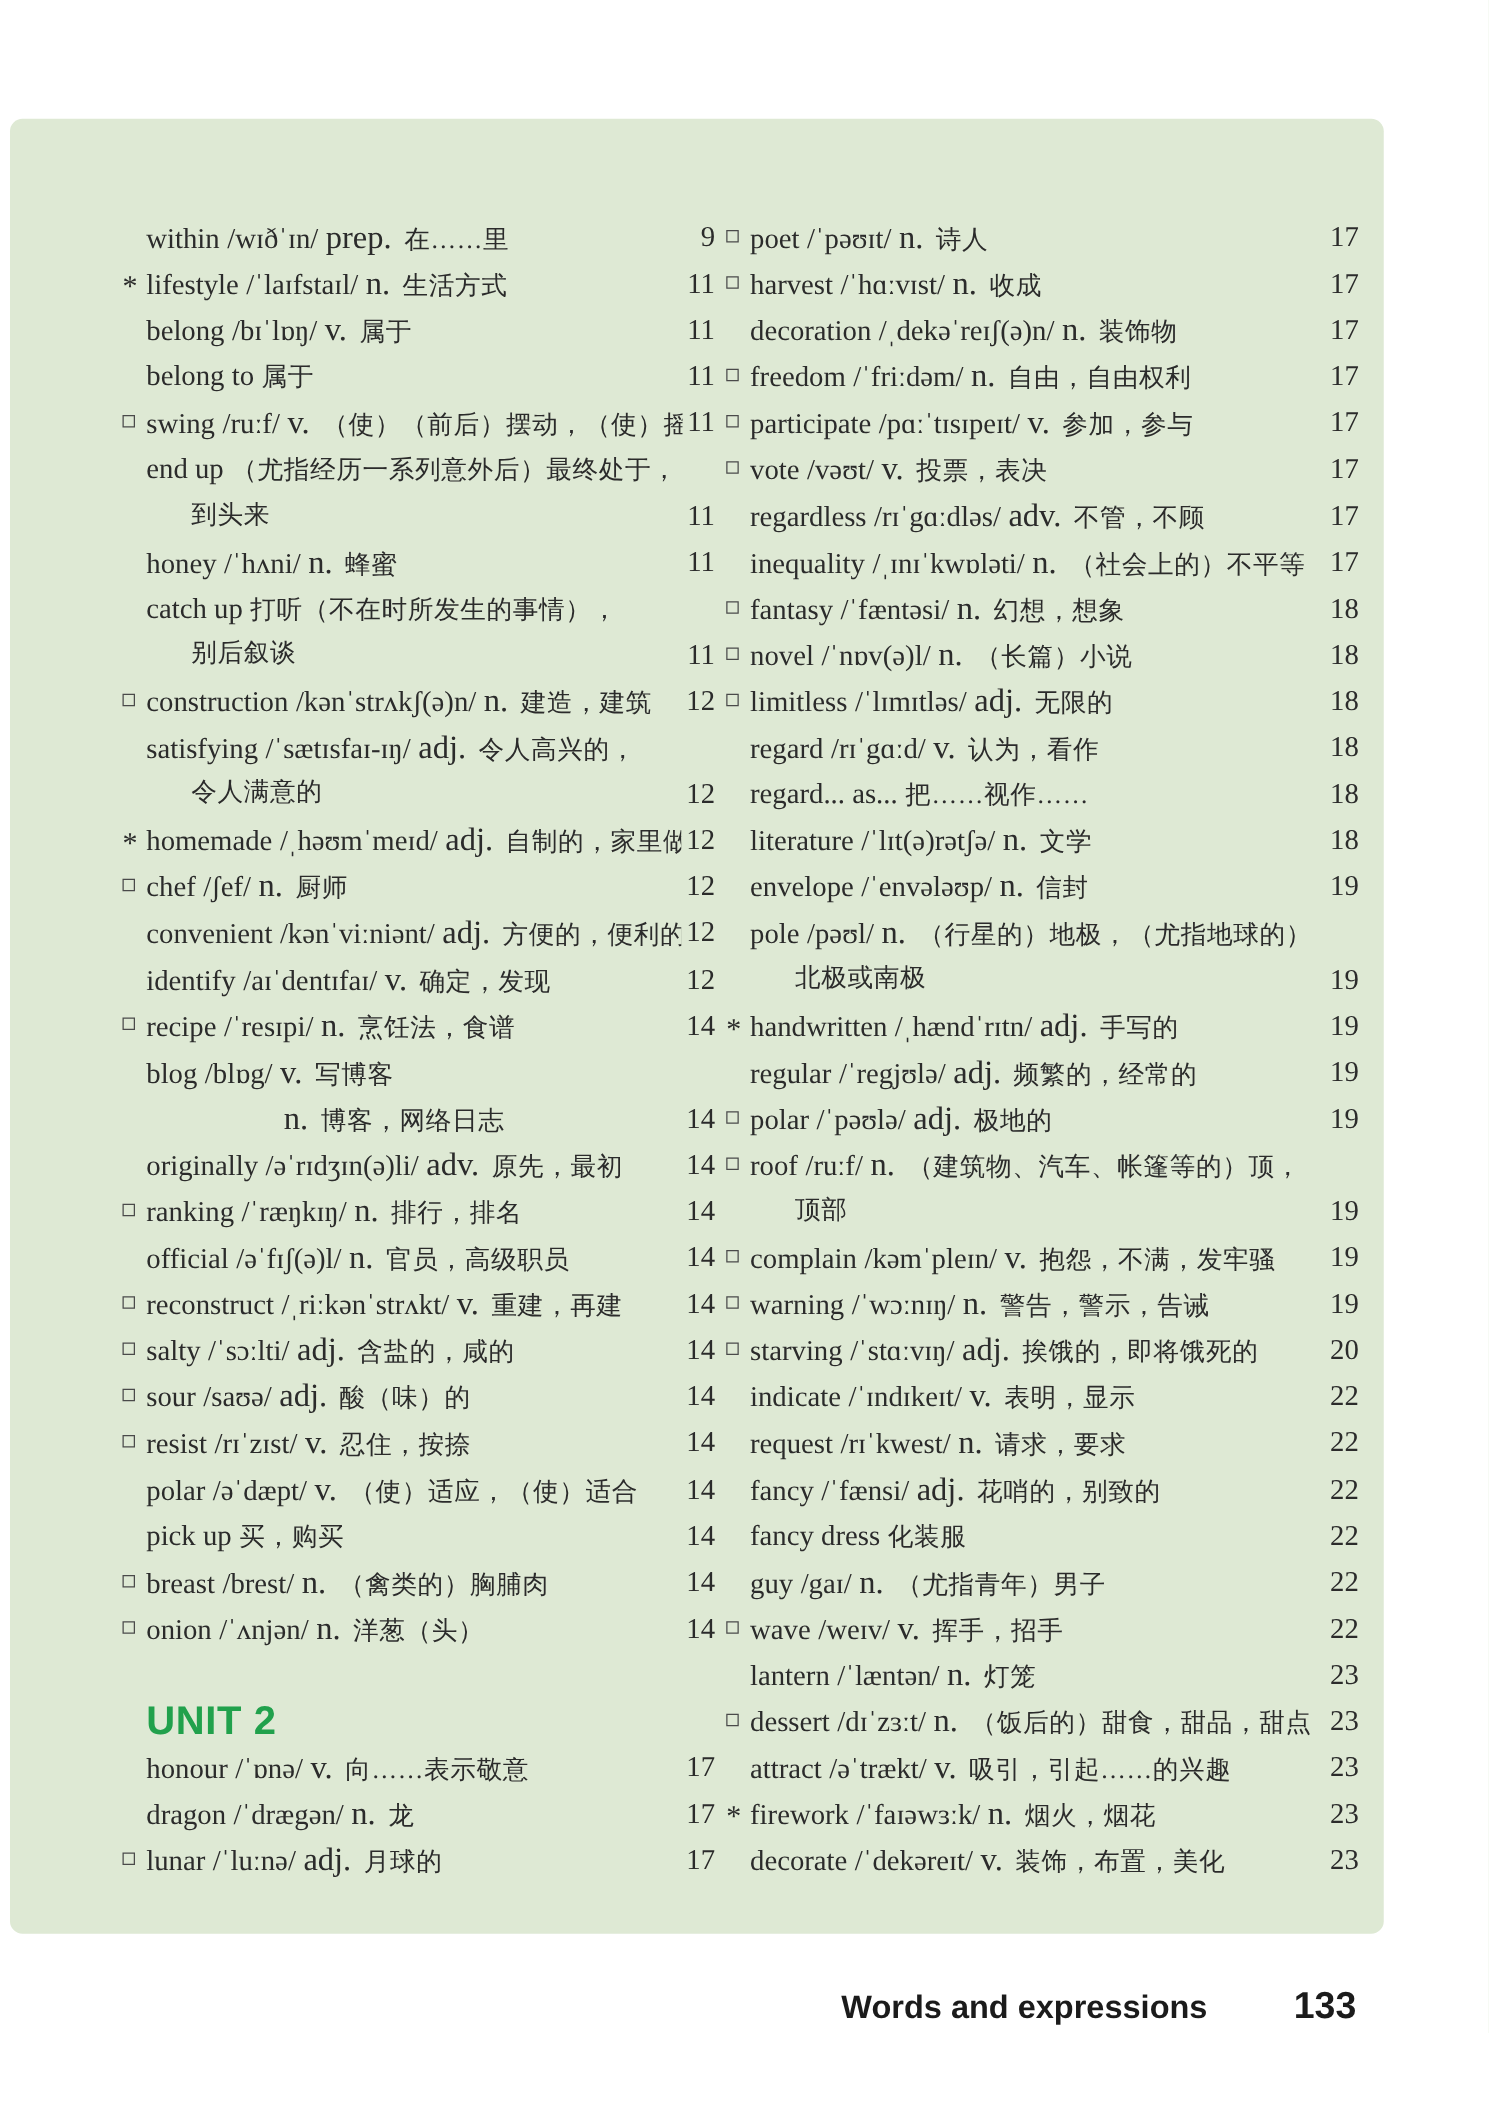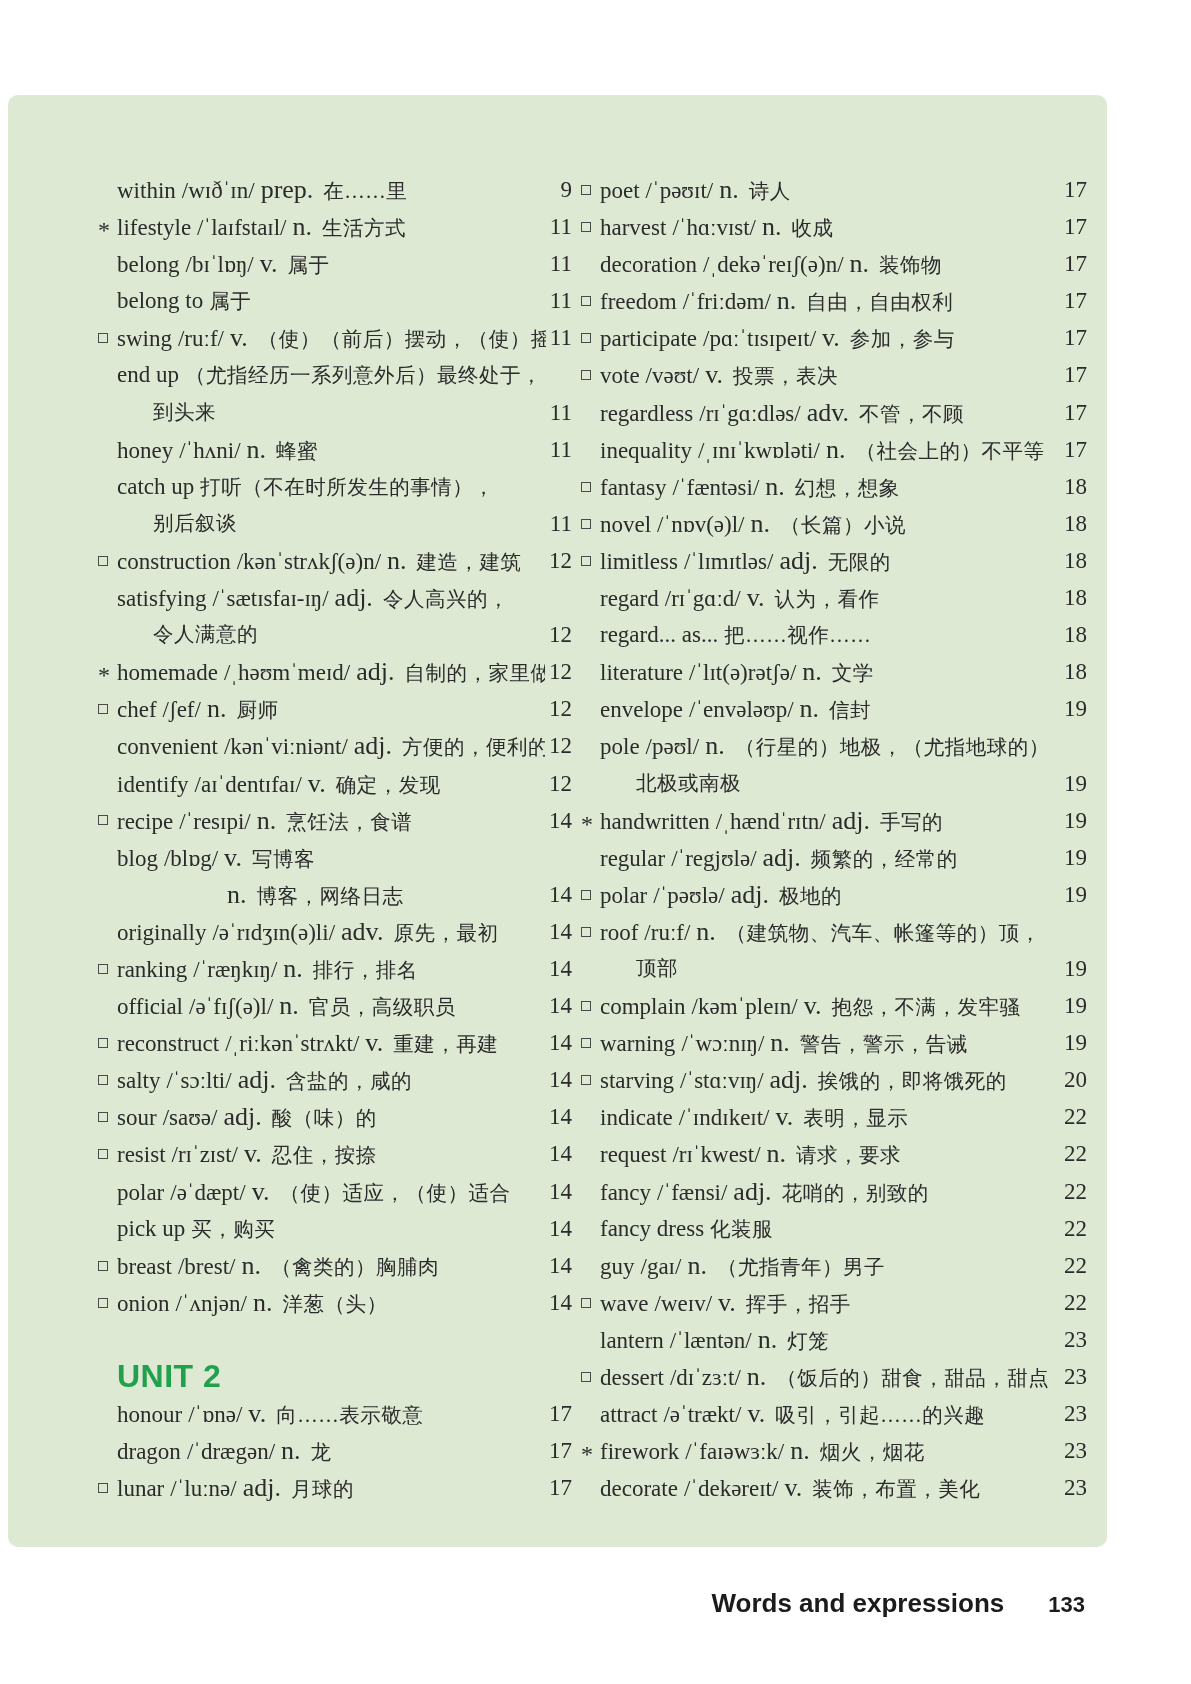--- a/index.html
+++ b/index.html
@@ -39,21 +39,21 @@
   .pg{
     position:absolute;right:0;top:0;font-size:23px;line-height:37.1px;
     background:#dee9d4;padding-left:4px;
   }
   .footer{
     position:absolute;top:1588px;right:106px;white-space:nowrap;
     font-family:"Liberation Sans","DejaVu Sans",sans-serif;
     font-weight:bold;color:#1b1b1b;
   }
   .footer .flabel{font-size:26px;}
-  .footer .fpage{font-size:22px;margin-left:44px;}
+  .footer .fpage{font-size:30px;margin-left:69px;}
 </style>
 </head>
 <body>
 
 <div class="panel">
   <div class="col col-left" id="col-left">
       <div class="row"><span class="w">within</span><span class="ph">/wɪðˈɪn/</span><span class="pos">prep.</span><span class="d">在……里</span><span class="pg">9</span></div>
       <div class="row"><span class="mk st">*</span><span class="w">lifestyle</span><span class="ph">/ˈlaɪfstaɪl/</span><span class="pos">n.</span><span class="d">生活方式</span><span class="pg">11</span></div>
       <div class="row"><span class="w">belong</span><span class="ph">/bɪˈlɒŋ/</span><span class="pos">v.</span><span class="d">属于</span><span class="pg">11</span></div>
       <div class="row"><span class="w">belong to</span><span class="d">属于</span><span class="pg">11</span></div>

